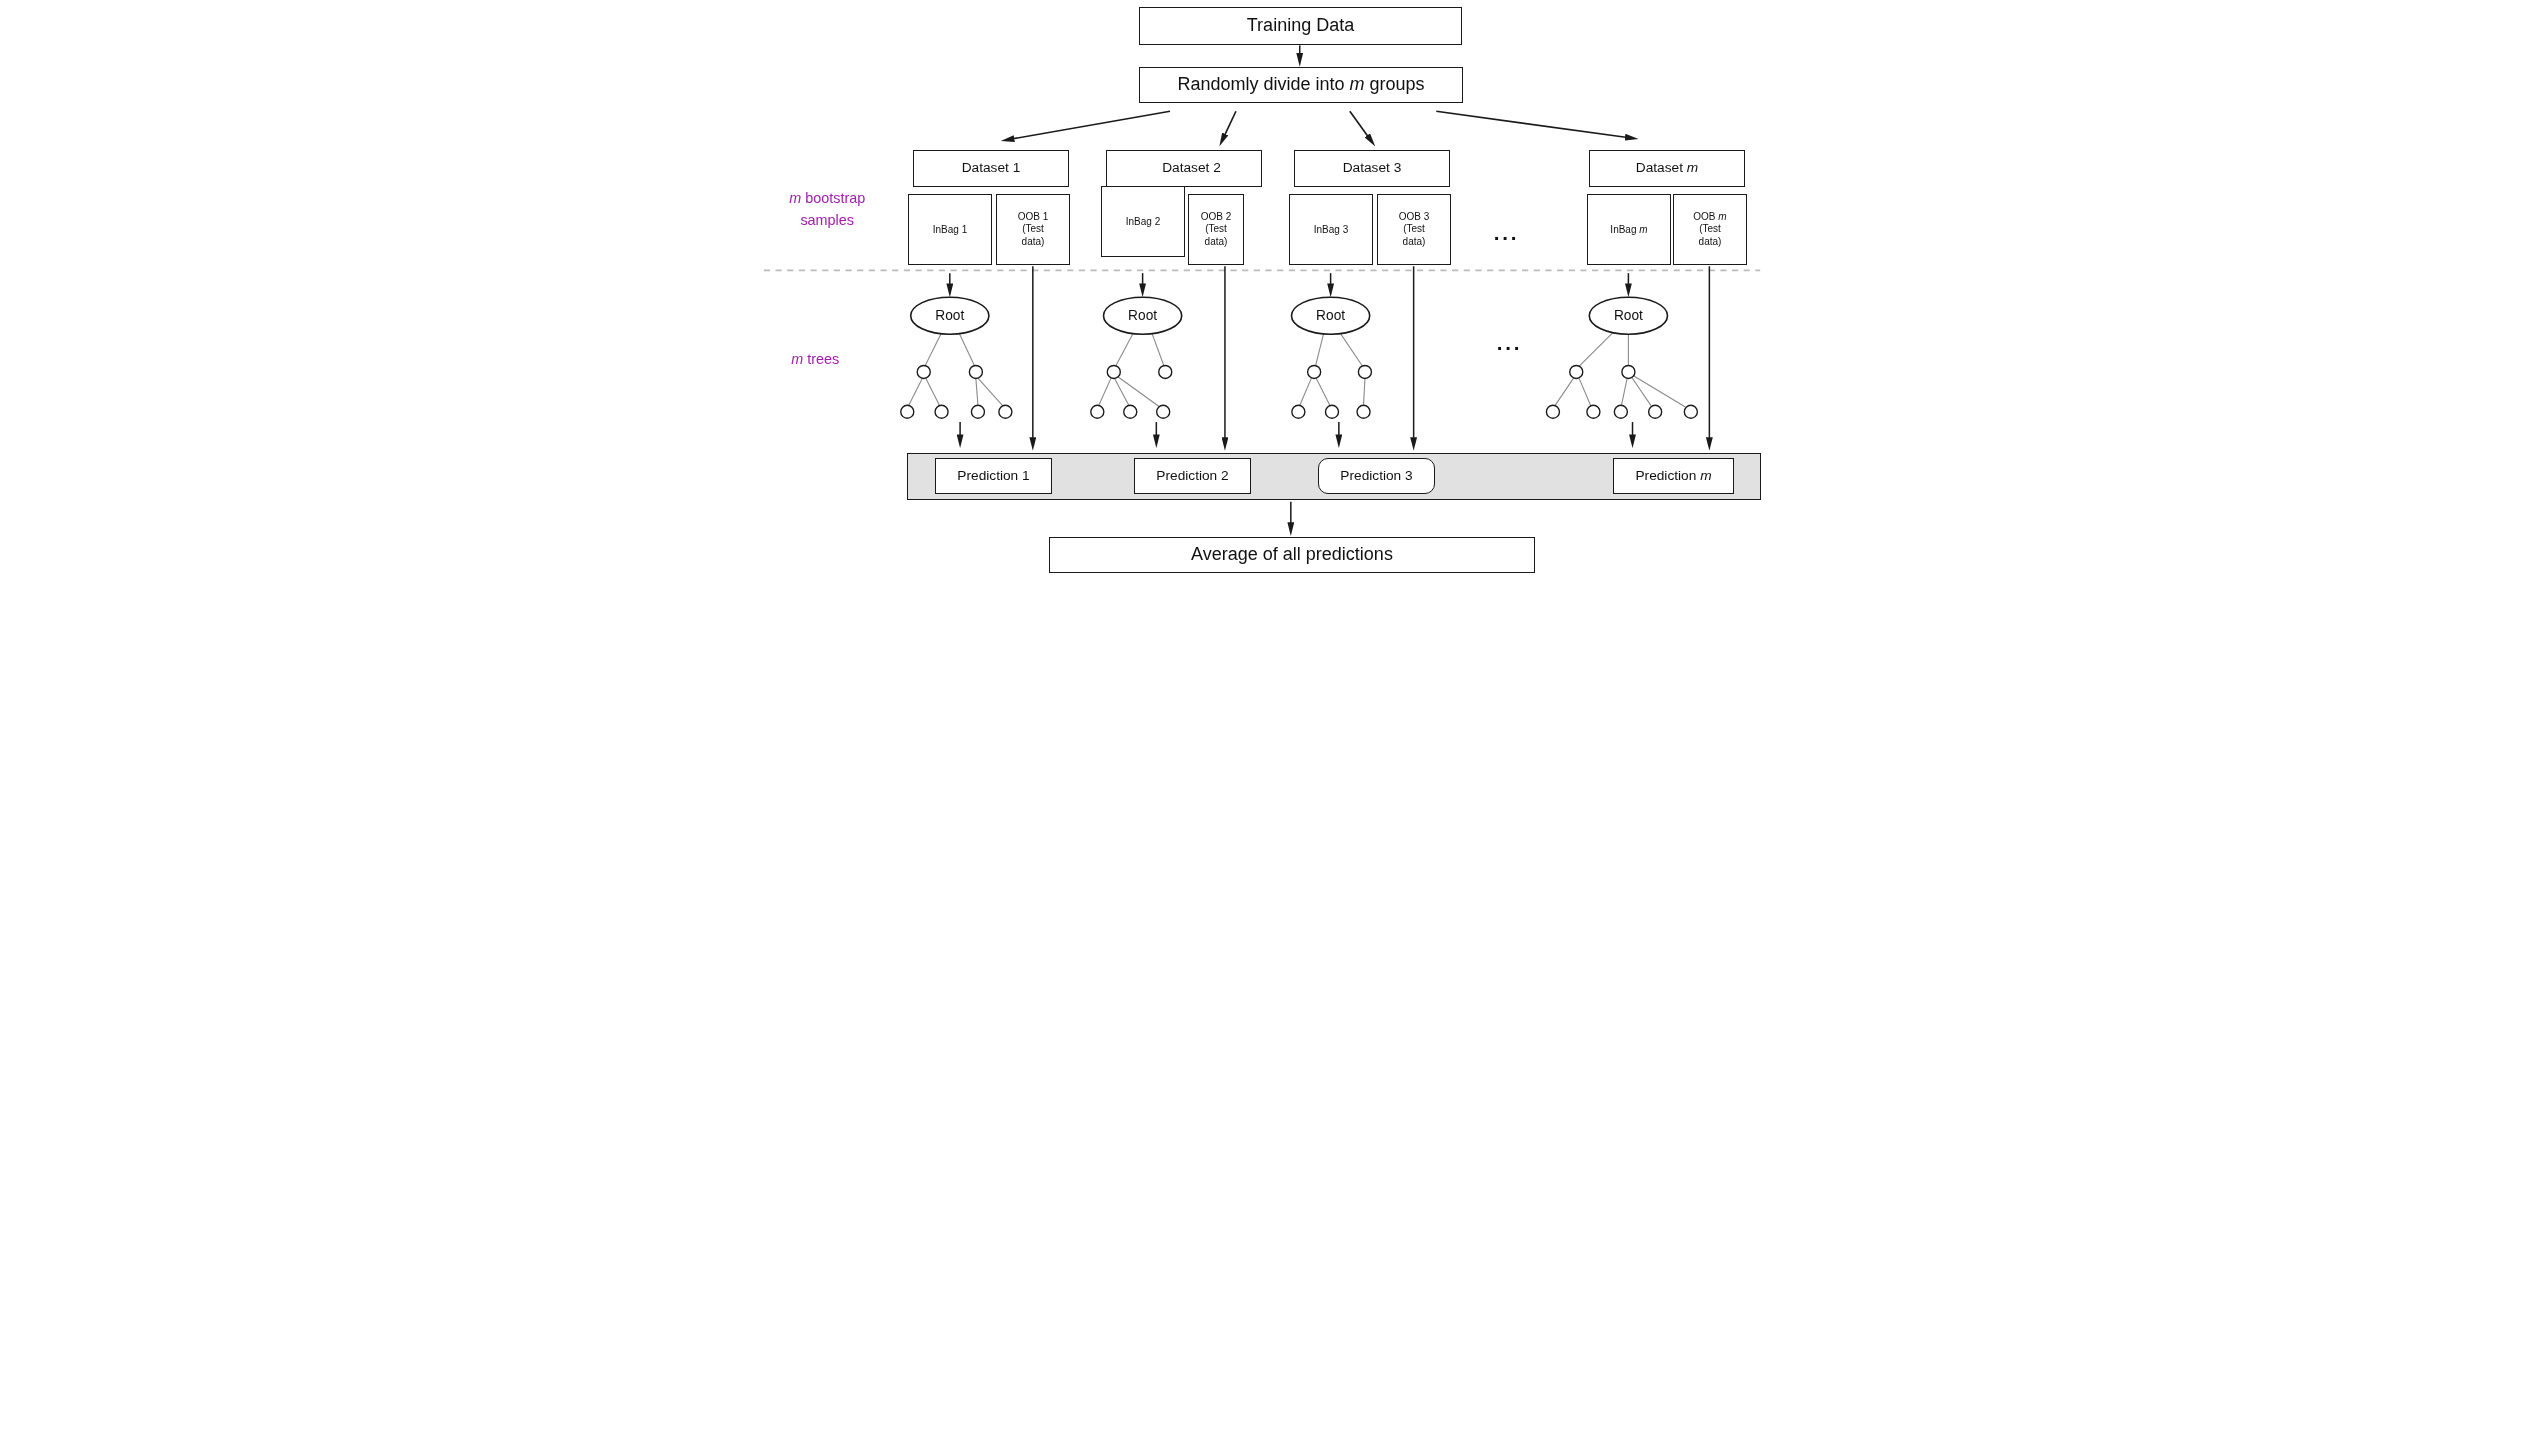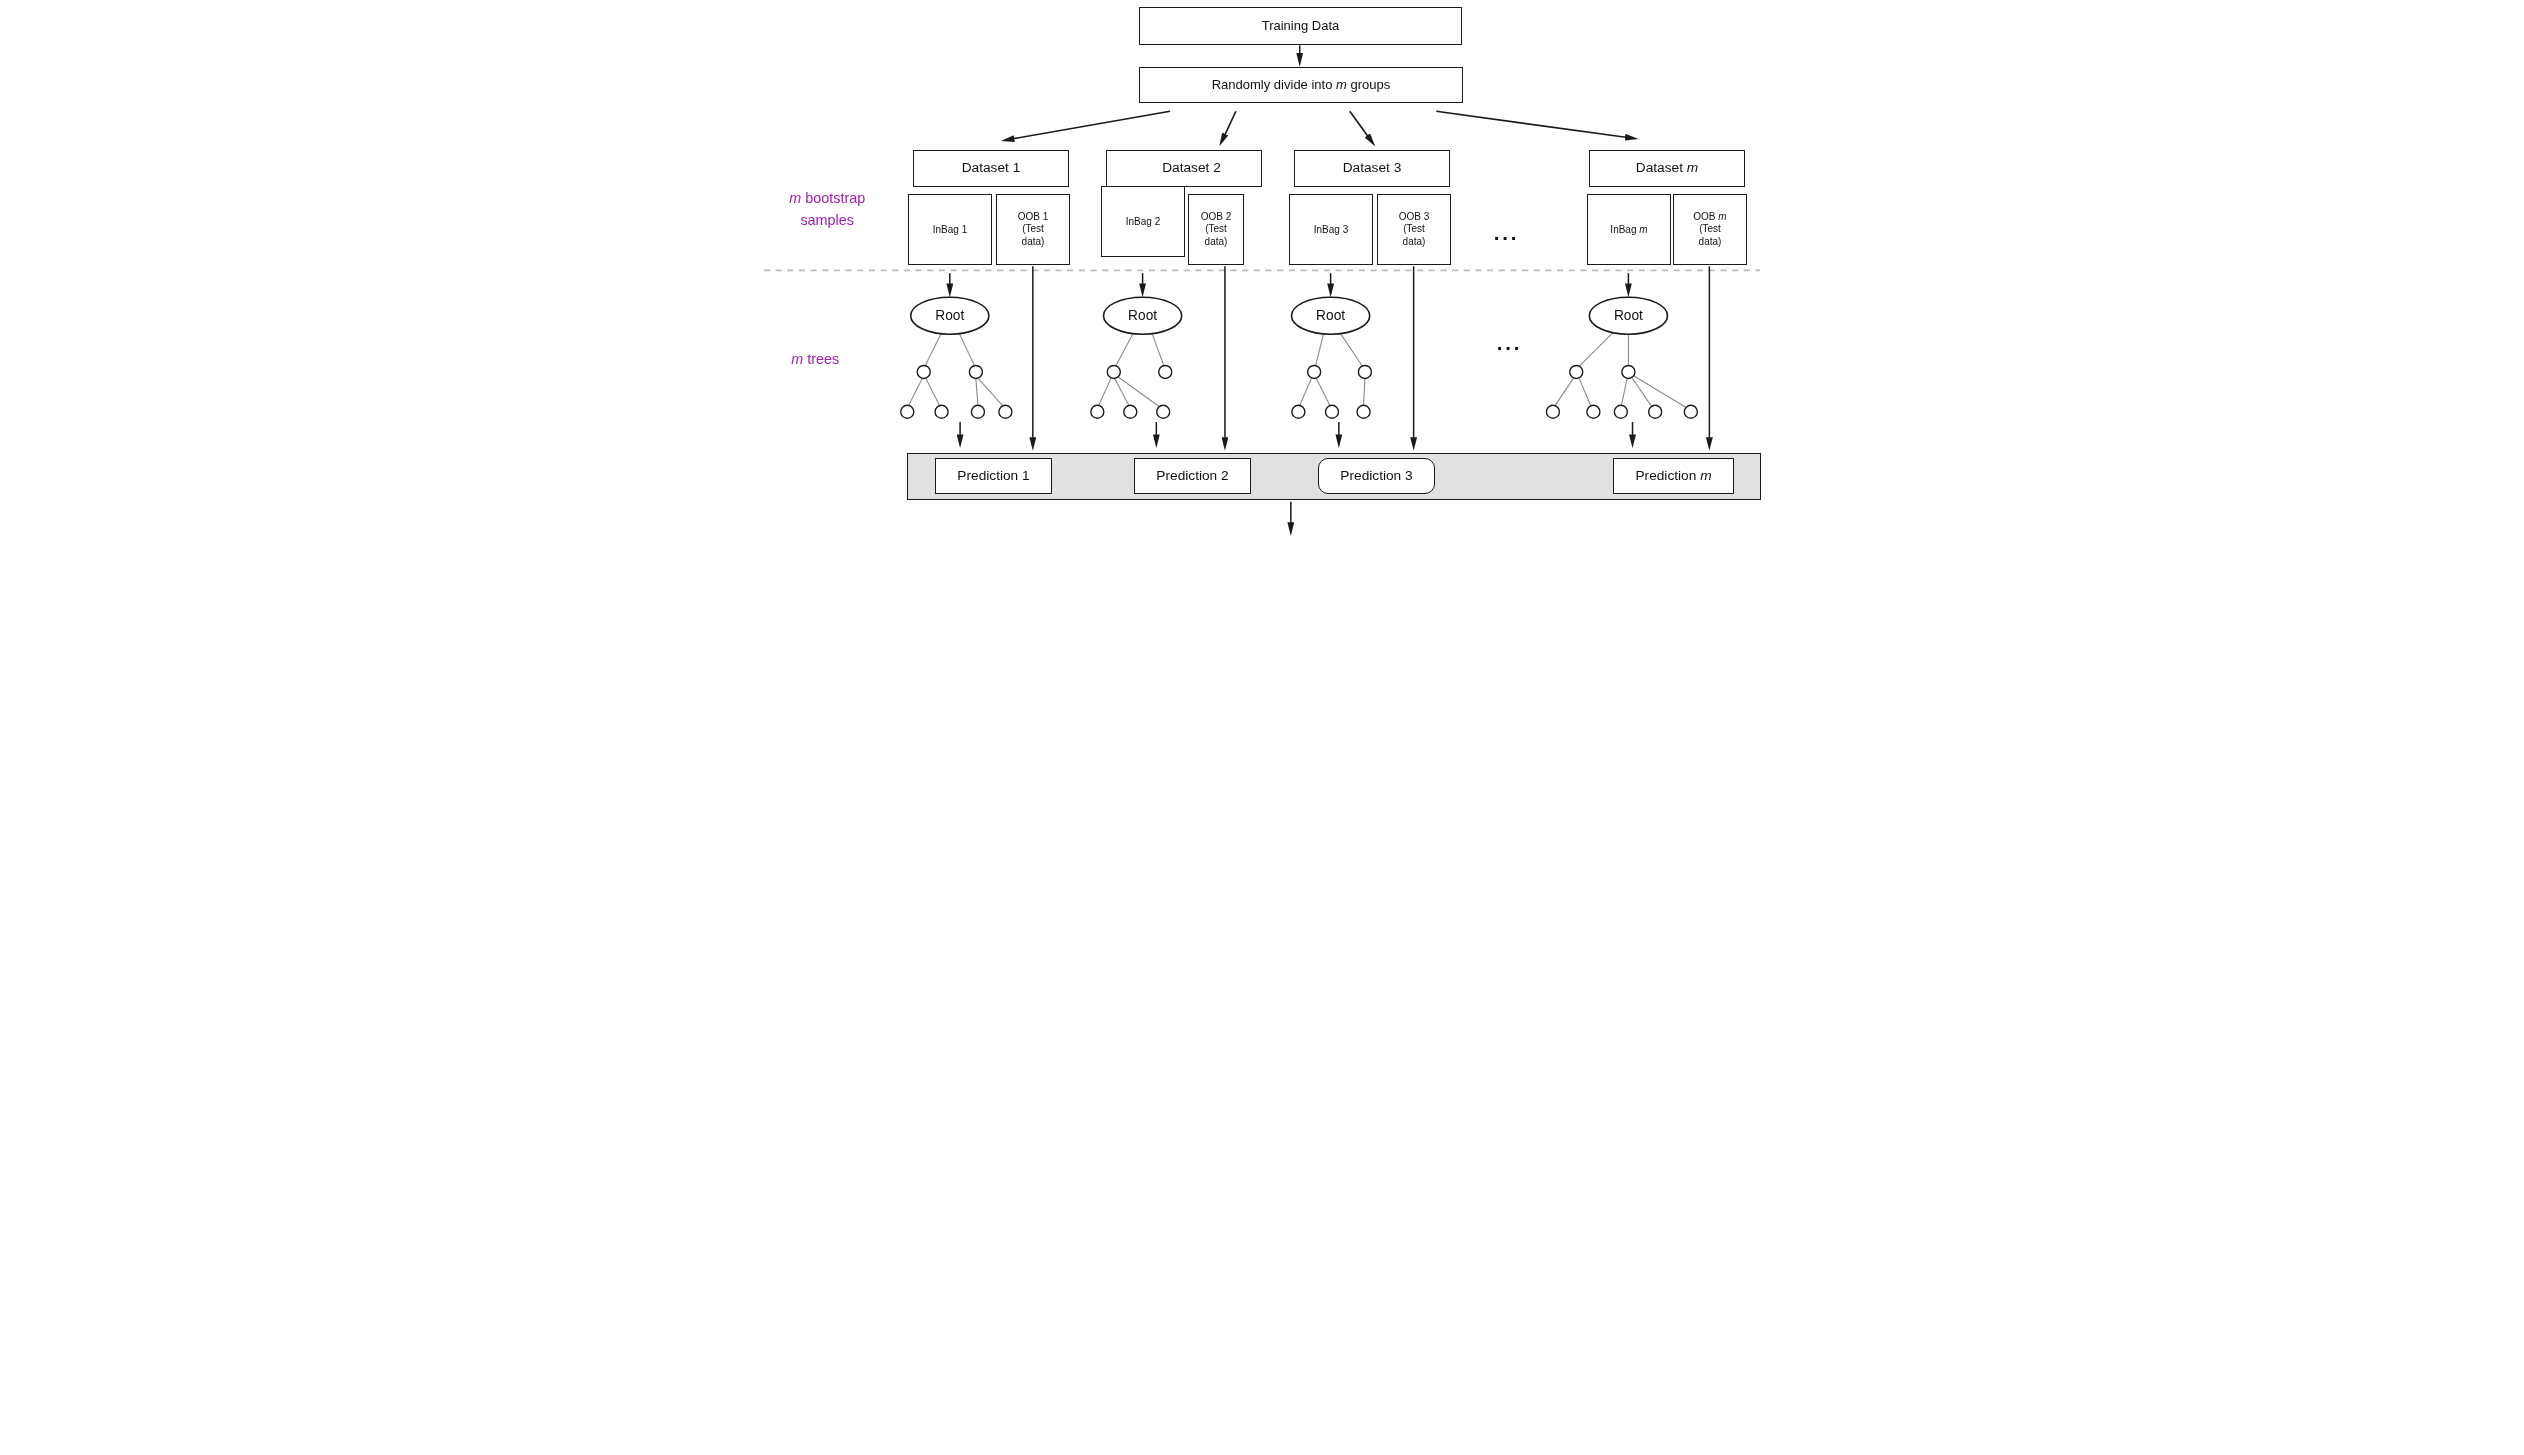--- a/index.html
+++ b/index.html
@@ -17,21 +17,21 @@
   .box {
     position: absolute;
     background: #ffffff;
     border: 1.4px solid #1a1a1a;
     display: flex;
     align-items: center;
     justify-content: center;
     text-align: center;
     line-height: 1.18;
   }
-  .big-label { font-size: 13px; }
+  .big-label { font-size: 18px; }
   .dataset-label { font-size: 13.7px; }
   .bag-label { font-size: 10px; }
   .pred-label { font-size: 13.7px; }
   .band {
     position: absolute;
     background: #e1e1e1;
     border: 1.4px solid #1a1a1a;
   }
   .side-label {
     position: absolute;
@@ -256,15 +256,18 @@
   <div class="box pred-label" style="left:377px; top:458px; width:117px; height:36px;">
     <span><span>Prediction </span><span class="up">2</span></span>
   </div>
   <div class="box pred-label" style="left:561px; top:458px; width:117px; height:36px;border-radius:10px;">
     <span><span>Prediction </span><span class="up">3</span></span>
   </div>
   <div class="box pred-label" style="left:856px; top:458px; width:121px; height:36px;">
     <span><span>Prediction </span><span class="it">m</span></span>
   </div>
 
+  <div class="box big-label" style="left:292px; top:537px; width:486px; height:36px;">
+    <span>Average of all predictions</span>
+  </div>
 
 </div>
 
 
 </body></html>

